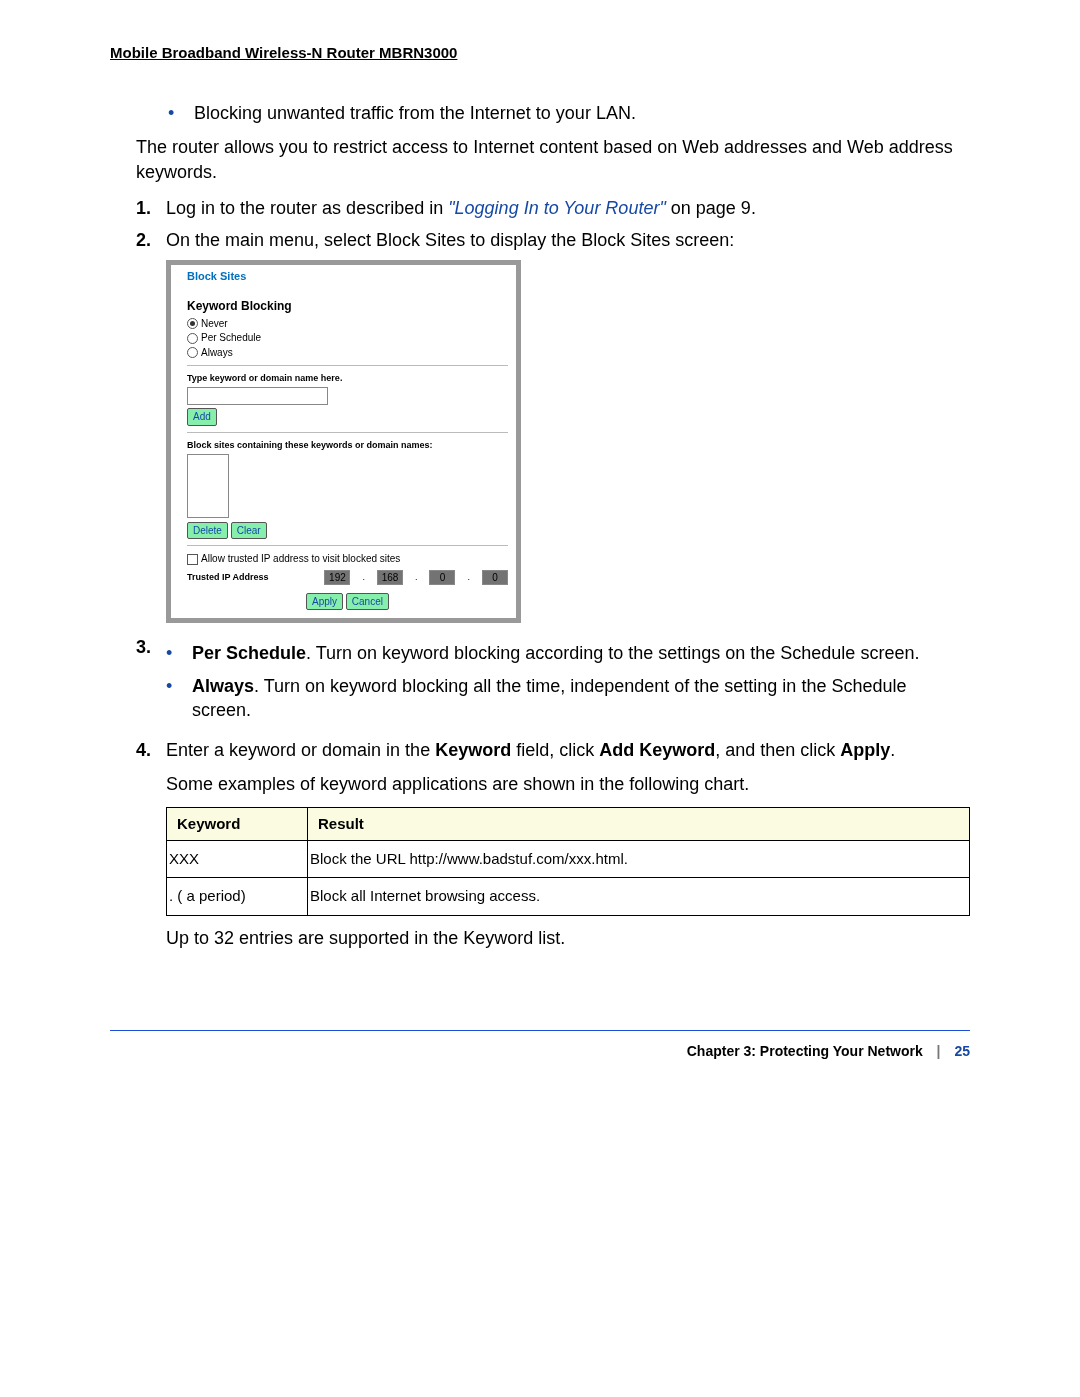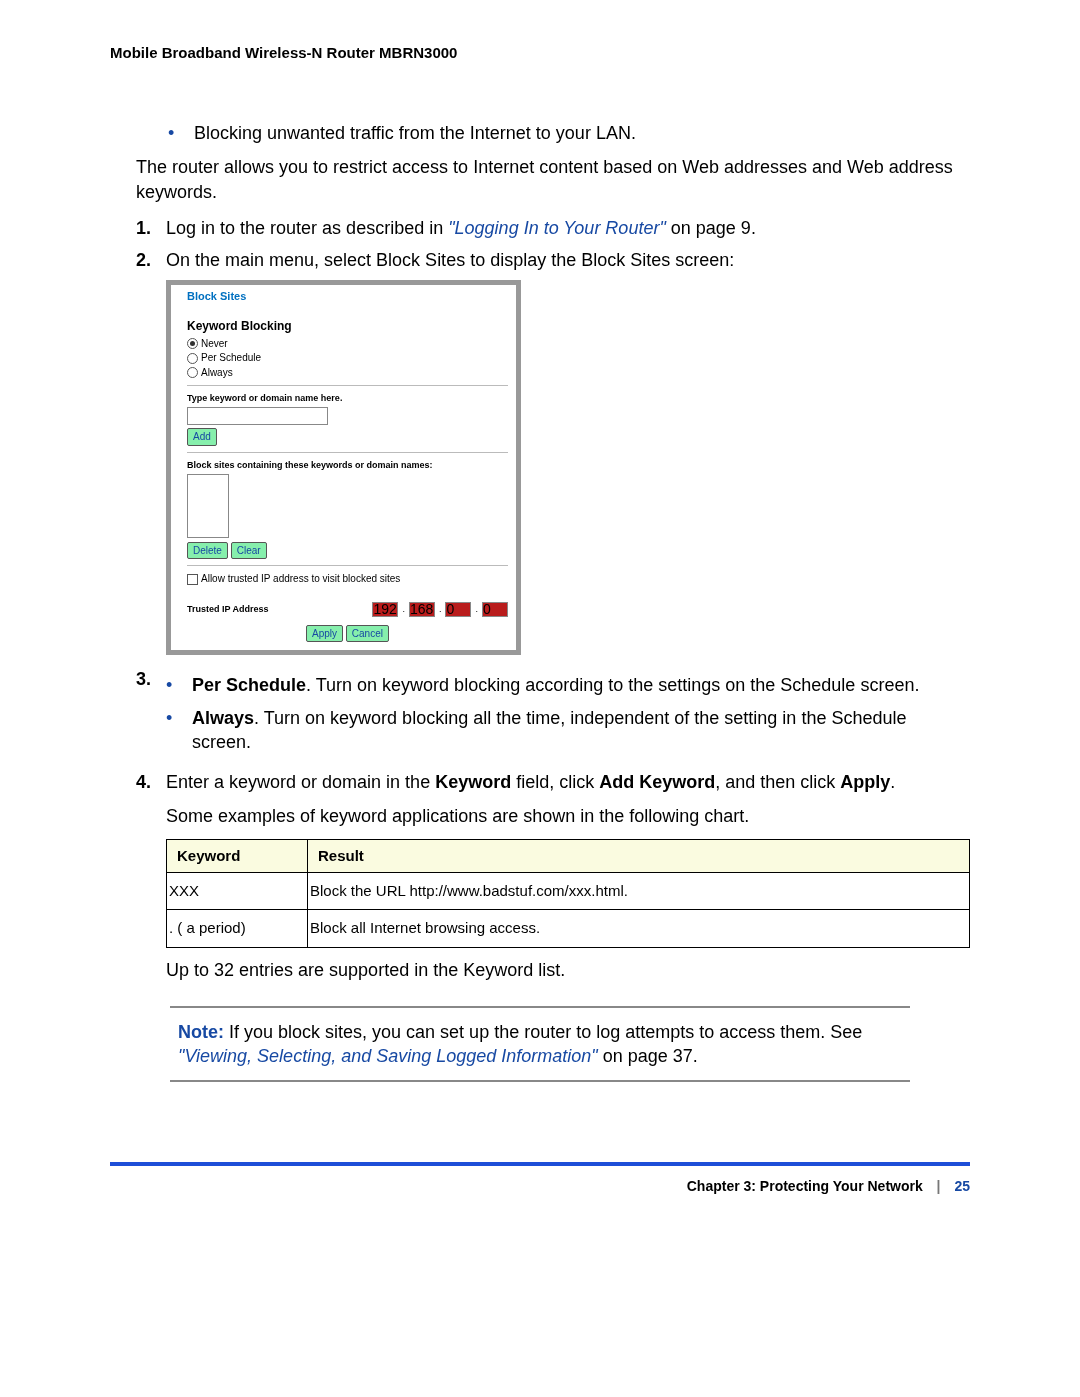--- a/index.html
+++ b/index.html
@@ -13,21 +13,22 @@
     width: 1080px;
     min-height: 1397px;
     margin: 0 auto;
     padding: 44px 110px 30px 110px;
     box-sizing: border-box;
     position: relative;
   }
   .doc-header {
     font-size: 15px;
     font-weight: bold;
-    margin-bottom: 60px;
+    margin-bottom: 40px;
+    text-decoration: underline;
   }
   .body-text {
     font-size: 18px;
     line-height: 1.35;
   }
   .bullet-row {
     display: flex;
     align-items: flex-start;
     margin: 0 0 8px 58px;
   }
@@ -156,35 +157,36 @@
     width: 9px;
     height: 9px;
     border: 1px solid #555;
     vertical-align: middle;
     margin-right: 3px;
     background: #fff;
   }
   .screenshot .ip-row {
     display: flex;
     align-items: center;
-    gap: 4px;
-    margin-top: 16px;
+    gap: 12px;
+    margin-top: 4px;
   }
   .screenshot .ip-row .iplabel {
     flex: 1;
     font-weight: bold;
     font-size: 9px;
   }
   .screenshot .ip-box {
     width: 24px;
     height: 13px;
     border: 1px solid #888;
-    font-size: 14px;
+    font-size: 10px;
+    text-align: center;
     line-height: 13px;
-    background: #b91c1c;
+    background: #737373;
   }
   .screenshot .dotsep {
     font-size: 9px;
   }
   .screenshot .btnrow {
     text-align: center;
     margin-top: 8px;
   }
 
   
@@ -219,21 +221,21 @@
     font-size: 18px;
     line-height: 1.35;
   }
   .note-box .note-label {
     color: #1749a3;
     font-weight: bold;
   }
 
   
   .footer {
-    border-top: 4px solid #1d4ed8;
+    border-top: 1px solid #1d4ed8;
     margin-top: 80px;
     padding-top: 12px;
     text-align: right;
     font-size: 14px;
     font-weight: bold;
   }
   .footer .sep {
     color: #777;
     margin: 0 10px;
   }
@@ -339,23 +341,20 @@
               <td>Block all Internet browsing access.</td>
             </tr>
           </tbody>
             </table>
 
           <div>Up to 32 entries are supported in the Keyword list.</div>
         </span>
       </li>
     </ol>
 
-    <div class="note-box">
-      <span class="note-label">Note:</span><span>  If you block sites, you can set up the router to log attempts to access them. See </span><span class="link-italic">"Viewing, Selecting, and Saving Logged Information"</span><span> on page 37.</span>
-    </div>
 
   </div>
 
   <div class="footer">
     <span>Chapter 3:  Protecting Your Network</span>
     <span class="sep">|</span>
     <span class="pg">25</span>
   </div>
 
 </div>

